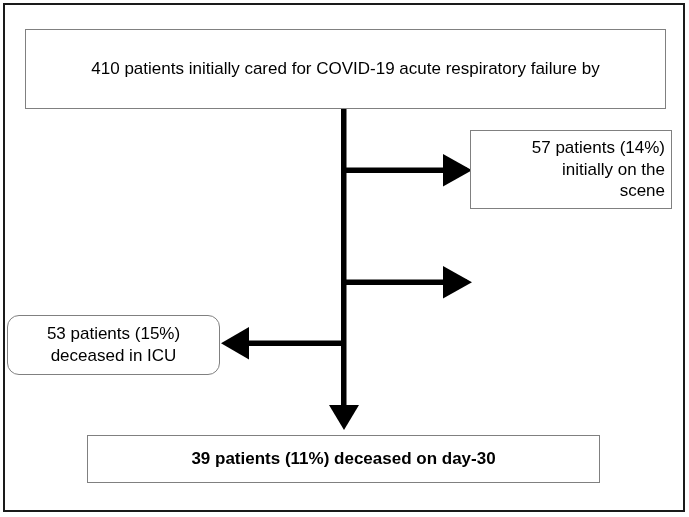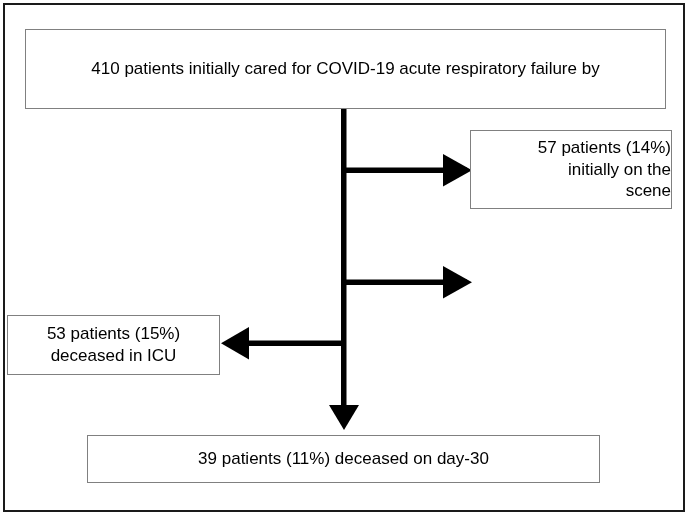--- a/index.html
+++ b/index.html
@@ -35,21 +35,21 @@
     border: 1px solid #808080;
     background: #ffffff;
     box-sizing: border-box;
     display: flex;
     align-items: center;
     justify-content: center;
     text-align: center;
     color: #000000;
     font-size: 17px;
     line-height: 1.28;
-    padding: 2px 0;
+    padding: 2px 6px;
   }
   #node-cohort {
     left: 25px;
     top: 29px;
     width: 641px;
     height: 80px;
   }
   #node-deceased-scene {
     left: 470px;
     top: 130px;
@@ -61,26 +61,28 @@
     left: 470px;
     top: 254px;
     width: 202px;
     height: 57px;
   }
   #node-admitted-icu {
     left: 7px;
     top: 315px;
     width: 213px;
     height: 60px;
+    border-radius: 12px;
   }
   #node-deceased-day30 {
     left: 87px;
     top: 435px;
     width: 513px;
     height: 48px;
+    font-weight: bold;
   }
   .node-text {
     display: block;
     width: 100%;
   }
   
   #connectors {
     position: absolute;
     left: 0;
     top: 0;

